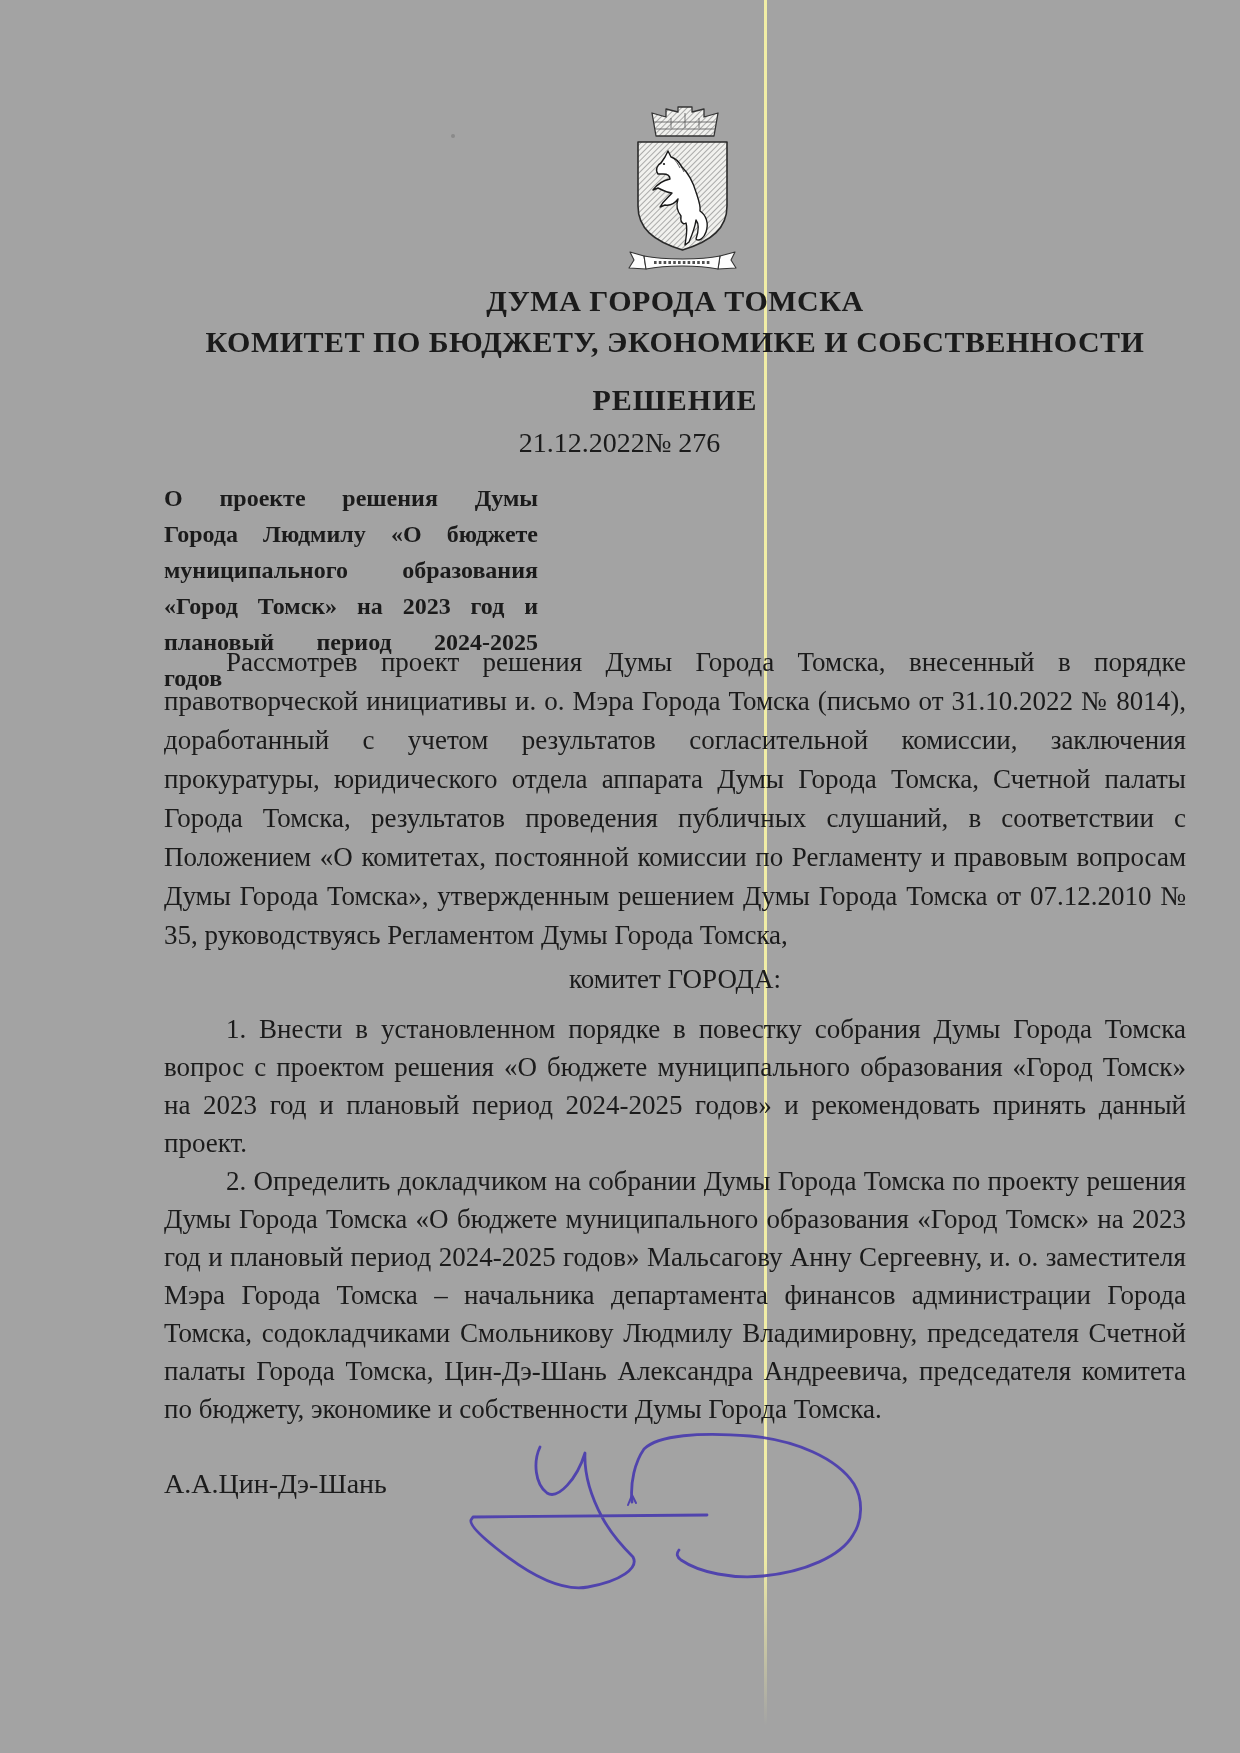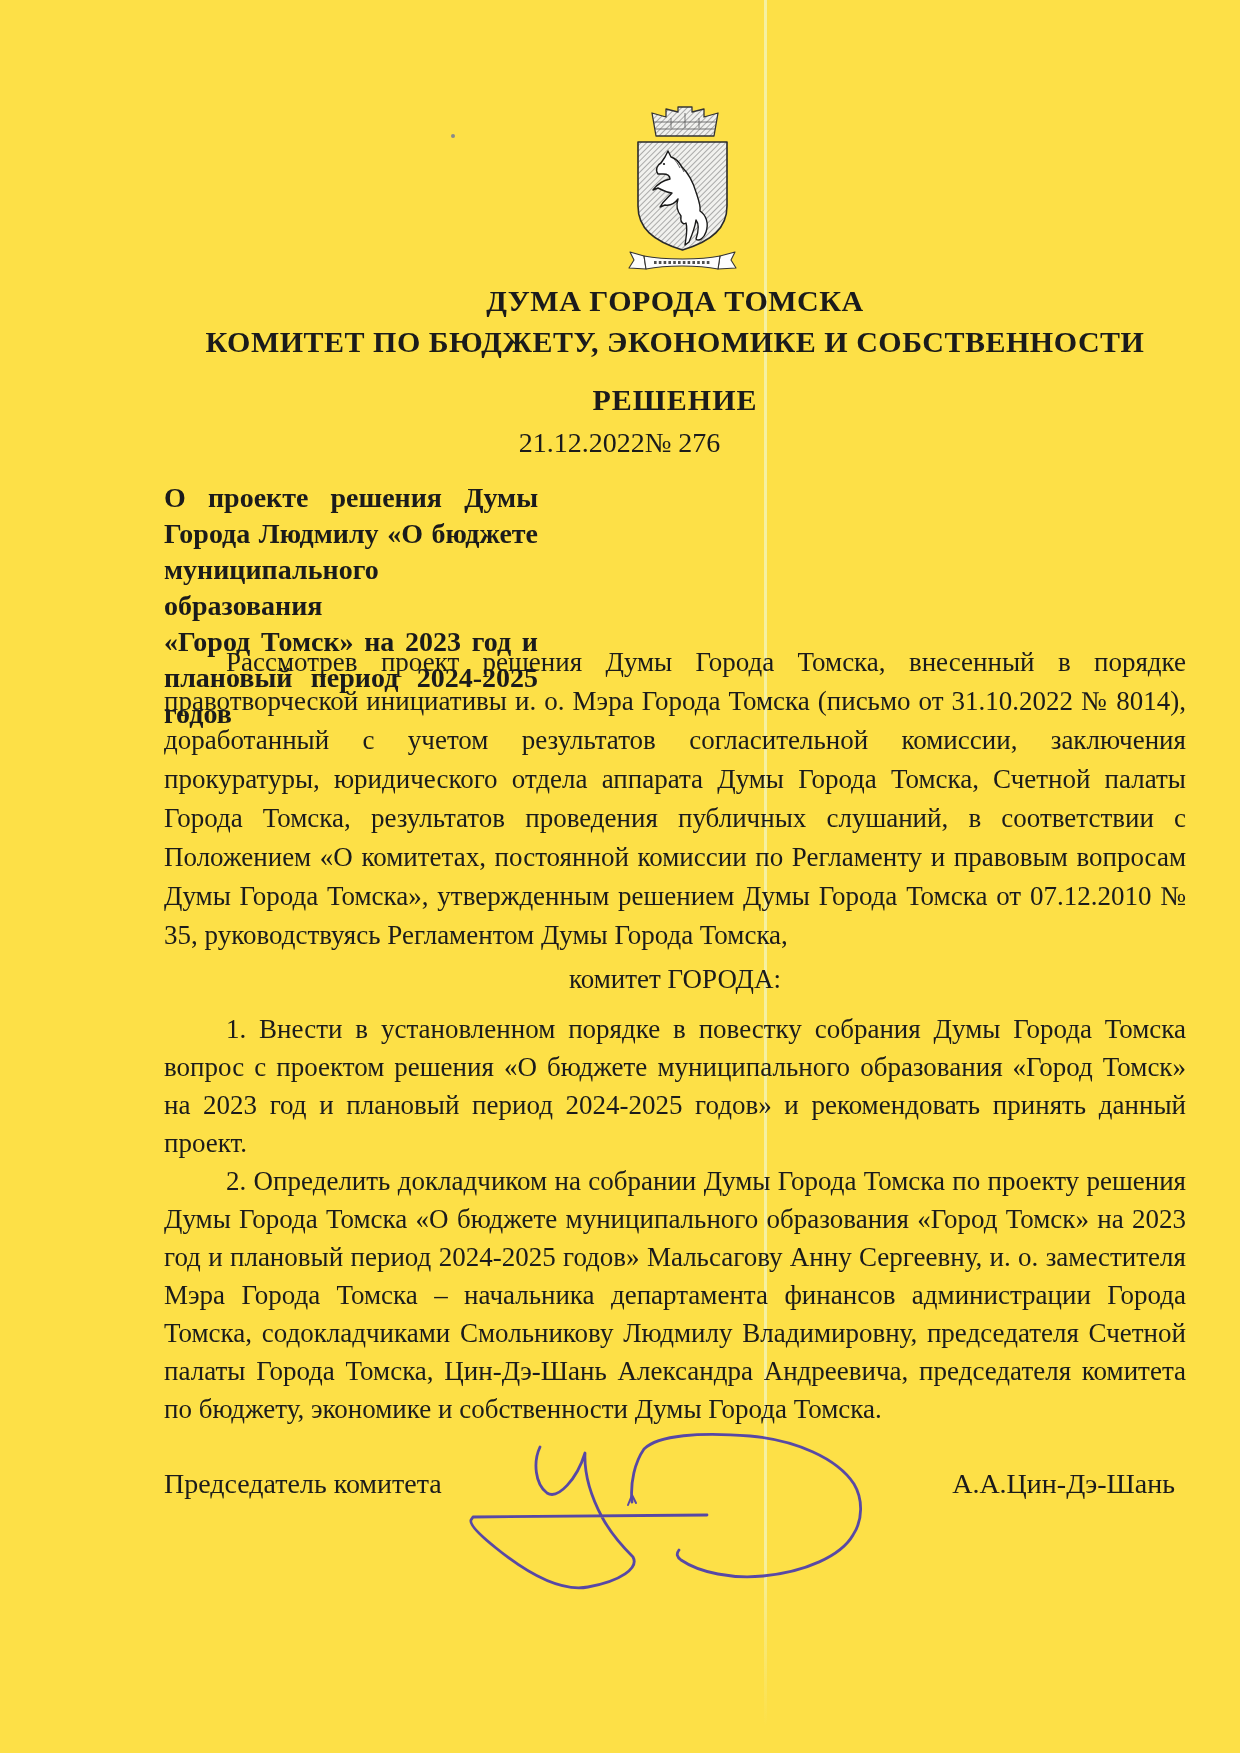--- a/index.html
+++ b/index.html
@@ -1,19 +1,19 @@
 <!DOCTYPE html>
 <html><head>
 <meta charset="utf-8">
 <style>
   html,body{margin:0;padding:0;background:#e9e9e9;}
   .page{
     position:relative;
     width:1240px;height:1753px;
-    background:#fde047;
+    background:#a3a3a3;
     font-family:"Liberation Serif", serif;
     color:#1b1b1b;
     overflow:hidden;
     margin:0 auto;
   }
   
   .scan-line{
     position:absolute;left:764px;top:0;width:3px;height:1726px;
     background:linear-gradient(to bottom,
       rgba(245,241,166,.95) 0%, rgba(245,241,166,.95) 90%, rgba(245,241,166,0) 100%);
@@ -30,21 +30,21 @@
   }
   .org{top:284px;}
   .committee{top:325px;}
   .doctype{top:383px;letter-spacing:1px;}
   .date-row{
     position:absolute;left:164px;top:427px;width:911px;
     display:flex;justify-content:center;font-size:28px;
   }
   .subject{
     position:absolute;left:164px;top:480px;width:374px;
-    font-weight:bold;font-size:28px;line-height:36px;
+    font-weight:bold;font-size:24px;line-height:36px;
   }
   .sline{text-align:justify;text-align-last:justify;}
   .sline.last{text-align-last:left;}
   .preamble{
     position:absolute;left:164px;top:643px;width:1022px;margin:0;
     font-size:27px;line-height:39px;text-align:justify;text-indent:62px;
   }
   .resolved{
     position:absolute;left:164px;top:964px;width:1022px;
     text-align:center;font-size:27px;
@@ -122,21 +122,20 @@
   <p class="preamble">Рассмотрев проект решения Думы Города Томска, внесенный в порядке правотворческой инициативы и. о. Мэра Города Томска (письмо от 31.10.2022 № 8014), доработанный с учетом результатов согласительной комиссии, заключения прокуратуры, юридического отдела аппарата Думы Города Томска, Счетной палаты Города Томска, результатов проведения публичных слушаний, в соответствии с Положением «О комитетах, постоянной комиссии по Регламенту и правовым вопросам Думы Города Томска», утвержденным решением Думы Города Томска от 07.12.2010 № 35, руководствуясь Регламентом Думы Города Томска,</p>
 
   <div class="resolved">комитет ГОРОДА:</div>
 
   <div class="items">
     <p>1. Внести в установленном порядке в повестку собрания Думы Города Томска вопрос с проектом решения «О бюджете муниципального образования «Город Томск» на 2023 год и плановый период 2024-2025 годов» и рекомендовать принять данный проект.</p>
     <p>2. Определить докладчиком на собрании Думы Города Томска по проекту решения Думы Города Томска «О бюджете муниципального образования «Город Томск» на 2023 год и плановый период 2024-2025 годов» Мальсагову Анну Сергеевну, и. о. заместителя Мэра Города Томска – начальника департамента финансов администрации Города Томска, содокладчиками Смольникову Людмилу Владимировну, председателя Счетной палаты Города Томска, Цин-Дэ-Шань Александра Андреевича, председателя комитета по бюджету, экономике и собственности Думы Города Томска.</p>
   </div>
 
   <div class="sig-row">
-    <span>Председатель комитета</span>
     <span>А.А.Цин-Дэ-Шань</span>
   </div>
 
   <svg class="signature" viewBox="0 0 400 165" aria-hidden="true">
     <g fill="none" stroke="#4a3cae" stroke-width="2.8" stroke-linecap="round" stroke-linejoin="round" opacity="0.92">
       <path d="M75 15 C68 30 70 52 82 61 C93 68 112 47 120 21
                C119 44 128 68 137 85 C147 104 160 117 168 125
                C174 136 156 149 123 155 C96 160 63 142 31 116
                C16 104 4 93 6 88 L8 85 L242 83"></path>
       <path d="M167 70 C165 50 170 30 179 17 C193 3 235 0 285 4

